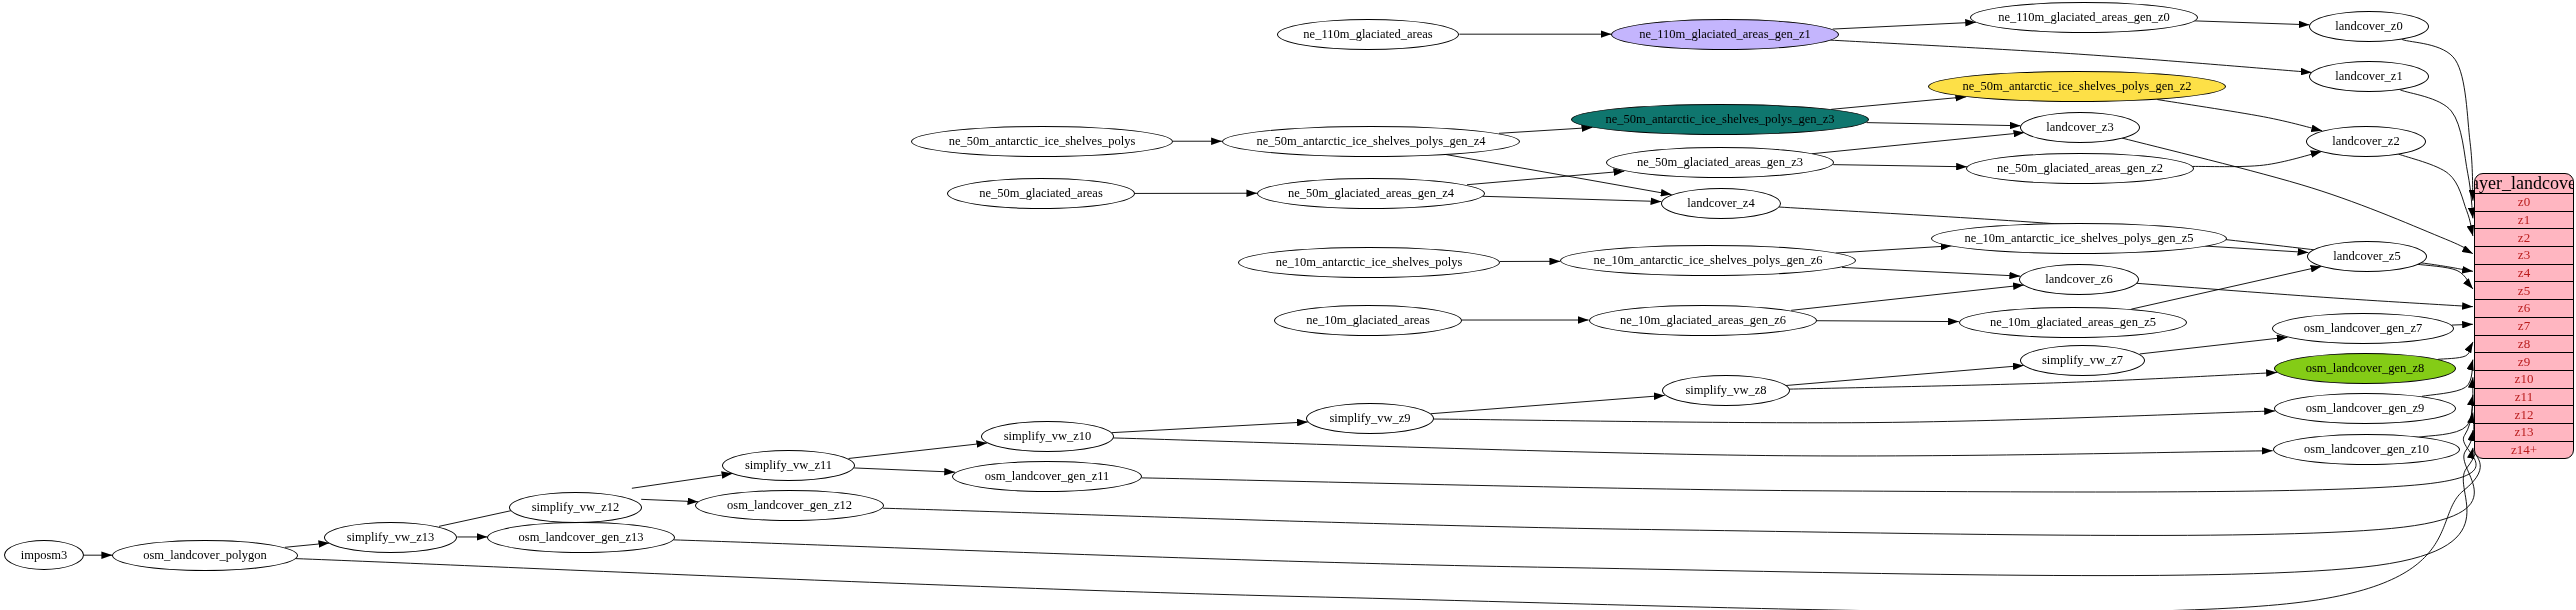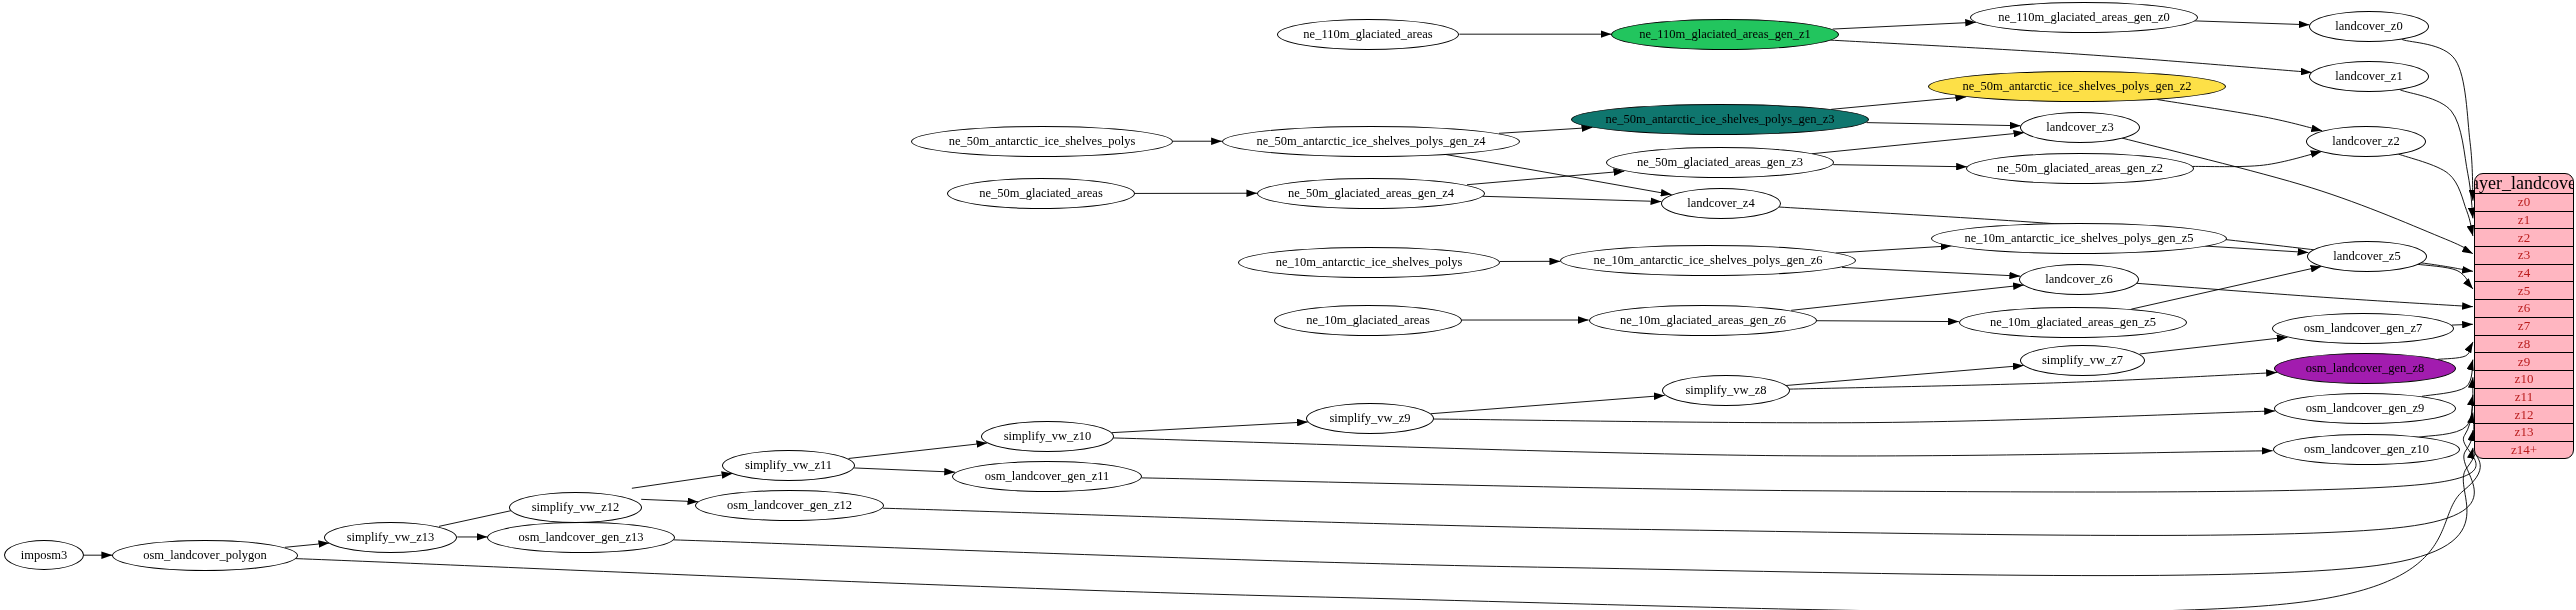--- a/index.html
+++ b/index.html
@@ -142,21 +142,21 @@
       </div>
       <div class="node" style="left: 1662px; top: 375px; width: 128px; height: 31px; background: rgb(255, 255, 255); border-color: rgb(0, 0, 0);">
         <span>simplify_vw_z8</span>
       </div>
       <div class="node" style="left: 2020px; top: 345px; width: 125px; height: 31px; background: rgb(255, 255, 255); border-color: rgb(0, 0, 0);">
         <span>simplify_vw_z7</span>
       </div>
       <div class="node" style="left: 2272px; top: 313px; width: 182px; height: 31px; background: rgb(255, 255, 255); border-color: rgb(0, 0, 0);">
         <span>osm_landcover_gen_z7</span>
       </div>
-      <div class="node" style="left: 2274px; top: 353px; width: 182px; height: 31px; background: #a21caf; border-color: rgb(0, 0, 0); text-align: center;">
+      <div class="node" style="left: 2274px; top: 353px; width: 182px; height: 31px; background: #84cc16; border-color: rgb(0, 0, 0); text-align: center;">
         <span>osm_landcover_gen_z8</span>
       </div>
       <div class="node" style="left: 2274px; top: 393px; width: 182px; height: 31px; background: rgb(255, 255, 255); border-color: rgb(0, 0, 0);">
         <span>osm_landcover_gen_z9</span>
       </div>
       <div class="node" style="left: 2273px; top: 434px; width: 187px; height: 31px; background: rgb(255, 255, 255); border-color: rgb(0, 0, 0);">
         <span>osm_landcover_gen_z10</span>
       </div>
       <div class="node" style="left: 1274px; top: 305px; width: 188px; height: 31px; background: rgb(255, 255, 255); border-color: rgb(0, 0, 0);">
         <span>ne_10m_glaciated_areas</span>
@@ -211,21 +211,21 @@
       </div>
       <div class="node" style="left: 2020px; top: 112px; width: 120px; height: 31px; background: rgb(255, 255, 255); border-color: rgb(0, 0, 0); justify-content: center;">
         <span>landcover_z3</span>
       </div>
       <div class="node" style="left: 2306px; top: 126px; width: 120px; height: 31px; background: rgb(255, 255, 255); border-color: rgb(0, 0, 0);">
         <span>landcover_z2</span>
       </div>
       <div class="node" style="left: 1277px; top: 19px; width: 182px; height: 31px; background: rgb(255, 255, 255); border-color: rgb(0, 0, 0);">
         <span>ne_110m_glaciated_areas</span>
       </div>
-      <div class="node" style="left: 1611px; top: 19px; width: 228px; height: 31px; background: #22c55e; border-color: rgb(0, 0, 0); align-items: center;">
+      <div class="node" style="left: 1611px; top: 19px; width: 228px; height: 31px; background: #c4b5fd; border-color: rgb(0, 0, 0); align-items: center;">
         <span>ne_110m_glaciated_areas_gen_z1</span>
       </div>
       <div class="node" style="left: 1970px; top: 1.7px; width: 228px; height: 31px; background: rgb(255, 255, 255); border-color: rgb(0, 0, 0);">
         <span>ne_110m_glaciated_areas_gen_z0</span>
       </div>
       <div class="node" style="left: 2309px; top: 11.4px; width: 120px; height: 31px; background: rgb(255, 255, 255); border-color: rgb(0, 0, 0);">
         <span>landcover_z0</span>
       </div>
       <div class="node" style="left: 2309px; top: 61px; width: 120px; height: 31px; background: rgb(255, 255, 255); border-color: rgb(0, 0, 0);">
         <span>landcover_z1</span>

